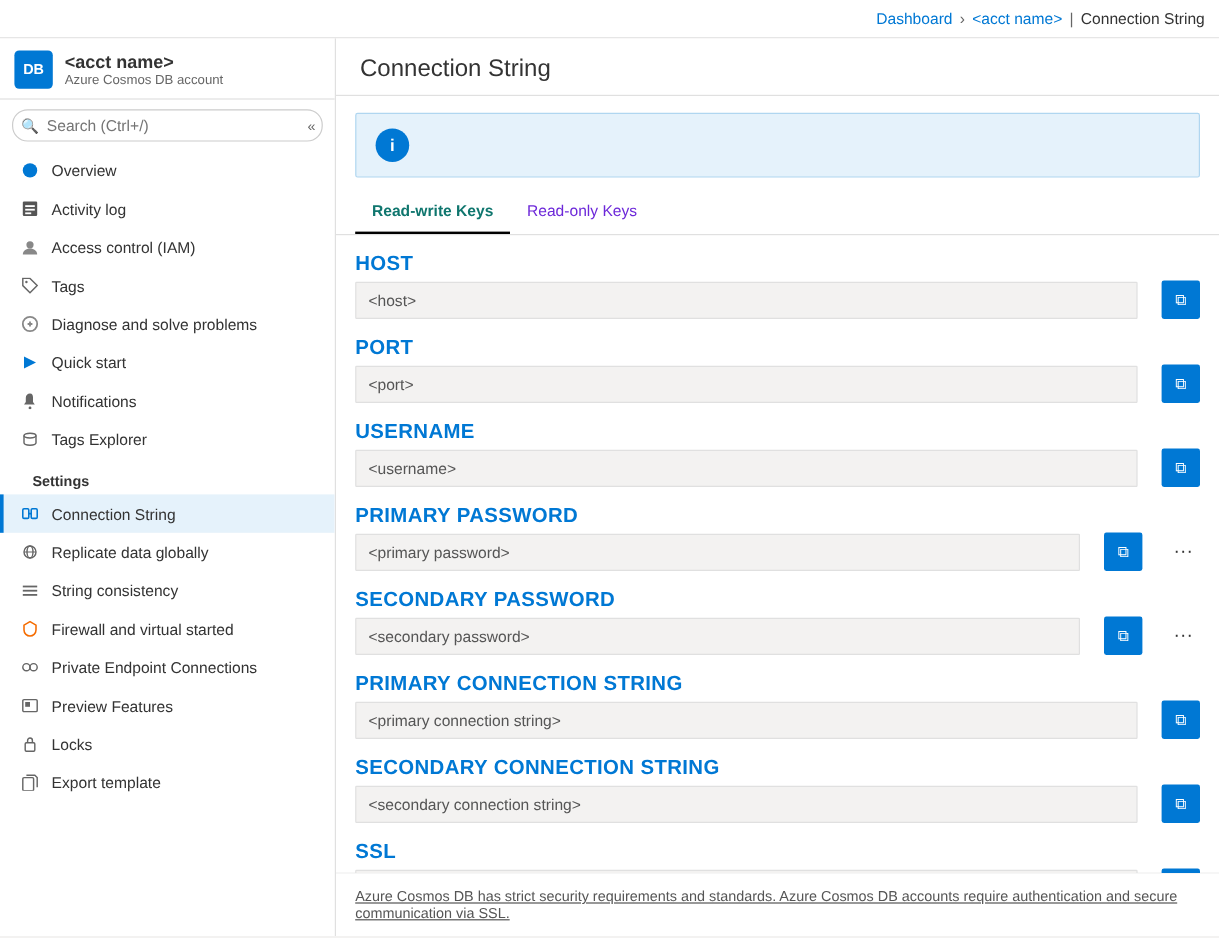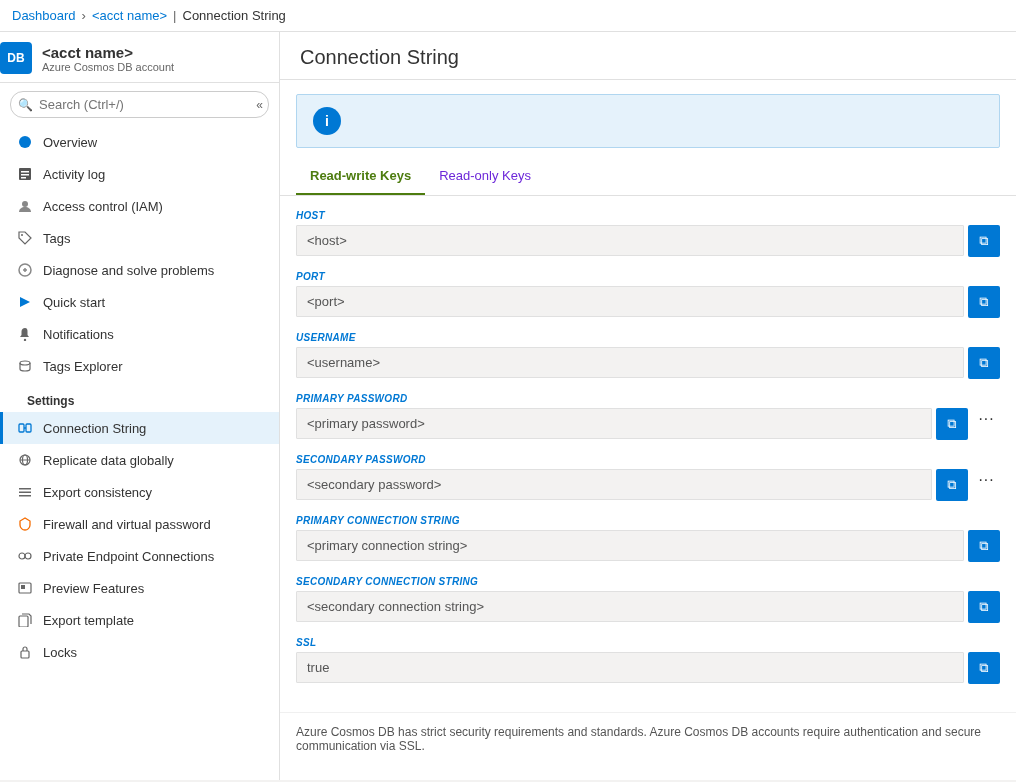--- a/index.html
+++ b/index.html
@@ -8,20 +8,21 @@
     
     .breadcrumb-bar {
       background: #fff;
       border-bottom: 1px solid #e0e0e0;
       padding: 8px 12px;
       display: flex;
       align-items: center;
       gap: 6px;
       font-size: 13px;
       color: #0078d4;
+      justify-content: flex-end;
     }
     .breadcrumb-bar .sep { color: #666; }
     .breadcrumb-bar .current { color: #333; }
 
     
     .main-layout {
       display: flex;
       height: calc(782px - 34px);
     }
 
@@ -30,21 +31,21 @@
       width: 280px;
       min-width: 280px;
       background: #fff;
       border-right: 1px solid #e0e0e0;
       display: flex;
       flex-direction: column;
       overflow-y: auto;
     }
 
     .sidebar-header {
-      padding: 10px 0 8px;
+      padding: 10px 12px 8px;
       border-bottom: 1px solid #e0e0e0;
       display: flex;
       align-items: center;
       gap: 10px;
     }
     .sidebar-header .db-icon {
       width: 32px; height: 32px;
       background: #0078d4;
       border-radius: 4px;
       display: flex; align-items: center; justify-content: center;
@@ -143,41 +144,40 @@
       border-bottom: 1px solid #e0e0e0;
     }
     .tab {
       padding: 10px 14px;
       cursor: pointer;
       color: #6d28d9;
       border-bottom: 2px solid transparent;
       font-size: 13px;
     }
     .tab.active {
-      color: #4d7c0f;
-      border-bottom: 2px solid #4d7c0f;
+      color: #0f766e;
+      border-bottom: 2px solid #000000;
       font-weight: 600;
     }
 
     .fields-area {
       padding: 14px 16px;
       overflow-y: auto;
     }
 
     .field-group { margin-bottom: 14px; }
     .field-label {
-      font-size: 10px; font-weight: 600;
+      font-size: 17px; font-weight: 600;
       color: #0078d4;
       text-transform: uppercase;
       margin-bottom: 4px;
       letter-spacing: 0.3px;
-      font-style: italic;
     }
     .field-row {
-      display: flex; align-items: flex-start; gap: 4px;
+      display: flex; align-items: center; gap: 20px;
     }
     .field-input {
       flex: 1;
       background: #f3f2f1;
       border: 1px solid #e0e0e0;
       padding: 7px 10px;
       font-size: 13px;
       color: #555;
       border-radius: 1px;
     }
@@ -193,20 +193,21 @@
     }
     .more-btn {
       background: none; border: none; cursor: pointer;
       color: #333; font-size: 16px; padding: 2px 6px;
     }
 
     .footer-note {
       padding: 12px 16px;
       font-size: 12px; color: #555;
       border-top: 1px solid #f0f0f0;
+      text-decoration: underline;
     }
 
     
     ::-webkit-scrollbar { width: 6px; }
     ::-webkit-scrollbar-track { background: #f0f0f0; }
     ::-webkit-scrollbar-thumb { background: #c0c0c0; border-radius: 3px; }
   </style>
 </head>
 <body>
 
@@ -333,29 +334,29 @@
         <span class="label">Replicate data globally</span>
       </div>
       <div class="nav-item">
         <div class="icon">
           <svg width="14" height="14" viewBox="0 0 14 14">
               <rect x="1" y="3" width="12" height="1.5" fill="#666"></rect>
               <rect x="1" y="6.5" width="12" height="1.5" fill="#666"></rect>
               <rect x="1" y="10" width="12" height="1.5" fill="#666"></rect>
             </svg>
         </div>
-        <span class="label">Export consistency</span>
+        <span class="label">String consistency</span>
       </div>
       <div class="nav-item">
         <div class="icon">
           <svg width="14" height="14" viewBox="0 0 14 14">
               <path d="M7 1L2 4v4c0 3 2.5 5 5 5s5-2 5-5V4L7 1z" fill="none" stroke="#f56c00" stroke-width="1.3"></path>
             </svg>
         </div>
-        <span class="label">Firewall and virtual password</span>
+        <span class="label">Firewall and virtual started</span>
       </div>
       <div class="nav-item">
         <div class="icon">
           <svg width="14" height="14" viewBox="0 0 14 14">
               <circle cx="4" cy="7" r="3" fill="none" stroke="#666" stroke-width="1.2"></circle>
               <circle cx="10" cy="7" r="3" fill="none" stroke="#666" stroke-width="1.2"></circle>
             </svg>
         </div>
         <span class="label">Private Endpoint Connections</span>
       </div>
@@ -364,34 +365,34 @@
           <svg width="14" height="14" viewBox="0 0 14 14">
               <rect x="1" y="2" width="12" height="10" rx="1" fill="none" stroke="#666" stroke-width="1.2"></rect>
               <rect x="3" y="4" width="4" height="4" fill="#666"></rect>
             </svg>
         </div>
         <span class="label">Preview Features</span>
       </div>
       <div class="nav-item">
         <div class="icon">
           <svg width="14" height="14" viewBox="0 0 14 14">
+              <rect x="3" y="6" width="8" height="7" rx="1" fill="none" stroke="#666" stroke-width="1.2"></rect>
+              <path d="M5 6V4a2 2 0 0 1 4 0v2" fill="none" stroke="#666" stroke-width="1.2"></path>
+            </svg>
+        </div>
+        <span class="label">Locks</span>
+      </div>
+      <div class="nav-item">
+        <div class="icon">
+          <svg width="14" height="14" viewBox="0 0 14 14">
               <rect x="1" y="3" width="9" height="11" rx="1" fill="none" stroke="#666" stroke-width="1.2"></rect>
               <path d="M4 1h7l2 2v8" fill="none" stroke="#666" stroke-width="1.2"></path>
             </svg>
         </div>
         <span class="label">Export template</span>
-      </div>
-      <div class="nav-item">
-        <div class="icon">
-          <svg width="14" height="14" viewBox="0 0 14 14">
-              <rect x="3" y="6" width="8" height="7" rx="1" fill="none" stroke="#666" stroke-width="1.2"></rect>
-              <path d="M5 6V4a2 2 0 0 1 4 0v2" fill="none" stroke="#666" stroke-width="1.2"></path>
-            </svg>
-        </div>
-        <span class="label">Locks</span>
       </div>
     </div>
   </div>
 
   <div class="content-area">
     <div class="content-header">
       <h1>Connection String</h1>
     </div>
 
     <div class="info-banner">

